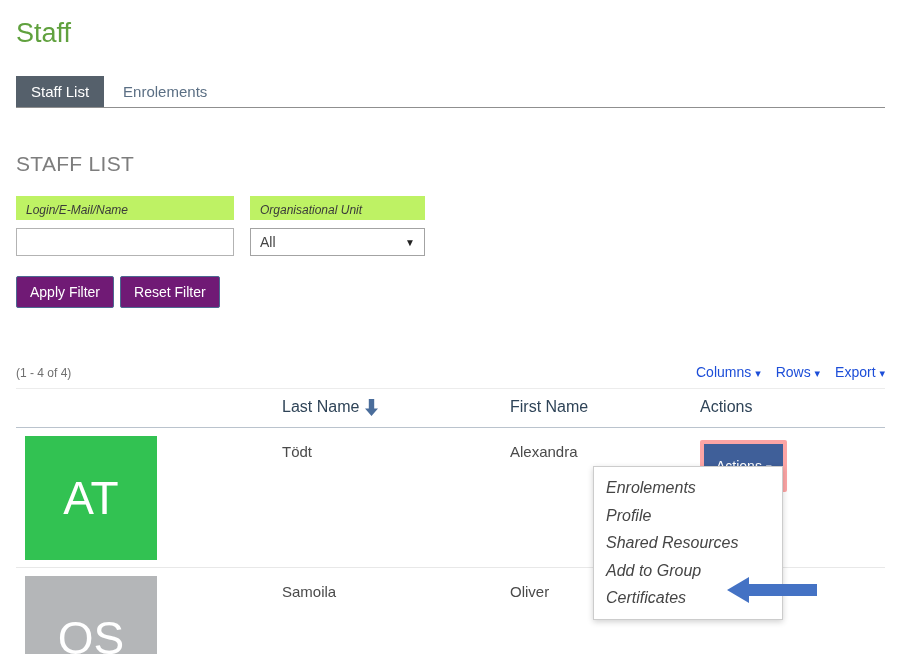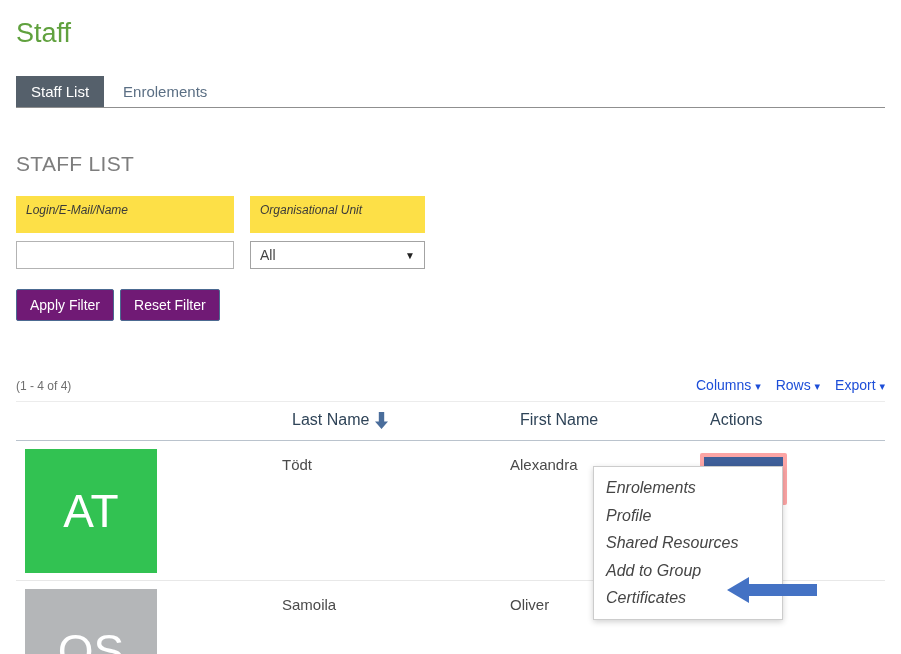--- a/index.html
+++ b/index.html
@@ -14,38 +14,38 @@
   .tab.active { background:#55606b; color:#fff; }
   .tab.inactive { color:#5b6f84; margin-left:4px; }
 
   .section-title { margin:44px 16px 0; font-size:21px; font-weight:400; color:#7d7d7d; letter-spacing:.3px; }
 
   .filter { margin:20px 16px 0; }
   .filter-grid { display:flex; gap:16px; }
   .ffield { display:flex; flex-direction:column; }
   .ffield.f1 { width:218px; }
   .ffield.f2 { width:175px; }
-  .flabel { background:#fde047; font-style:italic; font-size:12px; color:#3a3a3a; padding:7px 10px; height:37px; }
+  .flabel { background:#bef264; font-style:italic; font-size:12px; color:#3a3a3a; padding:7px 10px; height:24px; }
   .ftext { margin-top:8px; height:28px; border:1px solid #b3b3b3; padding:0 8px; font-size:14px; color:#333; width:100%; outline:none; }
   .fselect { margin-top:8px; height:28px; border:1px solid #a3a3a3; background:#fff; display:flex; align-items:center; justify-content:space-between; padding:0 9px; font-size:14px; color:#444; cursor:pointer;gap:39px; }
   .fselect .caret { font-size:10px; color:#222; }
 
   .fbuttons { margin:20px 16px 0; display:flex; gap:6px; }
   .btn { background:#701a75; color:#fff; font-size:14px; padding:7px 13px; border:1px solid #4c6a91; border-radius:2px; cursor:pointer; font-family:inherit; }
 
   .toolbar-row { margin:36px 16px 0; display:flex; justify-content:space-between; align-items:flex-end; }
   .pagination { font-size:12px; color:#6f6f6f; }
   .menus { display:flex; gap:15px; }
   .menu-link { font-size:14px; color:#1d4ed8; cursor:pointer;margin-top:20px; }
   .menu-link .caret { font-size:11px; }
 
   .table { margin:8px 16px 0; }
   .thead, .trow { display:grid; grid-template-columns:266px 228px 190px 1fr; }
   .thead { padding:9px 0 11px; border-top:1px solid #ececec; border-bottom:1px solid #bac3cd; font-size:16px; color:#2f4458; }
-  .th { display:flex; align-items:center; gap:6px;margin-left:10px; }
+  .th { display:flex; align-items:center; gap:6px; }
   .trow { border-bottom:1px solid #e8e8e8; }
   .trow.r1 { min-height:139px; }
   .avatar { width:132px; height:124px; margin:8px 0 7px 9px; display:flex; align-items:center; justify-content:center; color:#fff; font-size:46px; }
   .cell { padding-top:15px; font-size:15px; color:#4a4a4a; }
   .cell.actions { padding-top:12px; }
   .actions-btn { background:#3f5f99; color:#fff; font-size:14px; padding:14px 12px; border:4px solid #fca5a5; border-radius:2px; cursor:pointer; font-family:inherit; }
   .actions-btn .caret { font-size:11px; margin-left:4px; }
 
   .dropdown { position:absolute; left:593px; top:466px; width:190px; background:#fff; border:1px solid #ccc; box-shadow:0 2px 6px rgba(0,0,0,.18); padding:7px 0; z-index:5; }
   .dd-item { padding:2px 12px; font-size:16px; line-height:23.5px; color:#454545; cursor:pointer;font-style:italic; }

